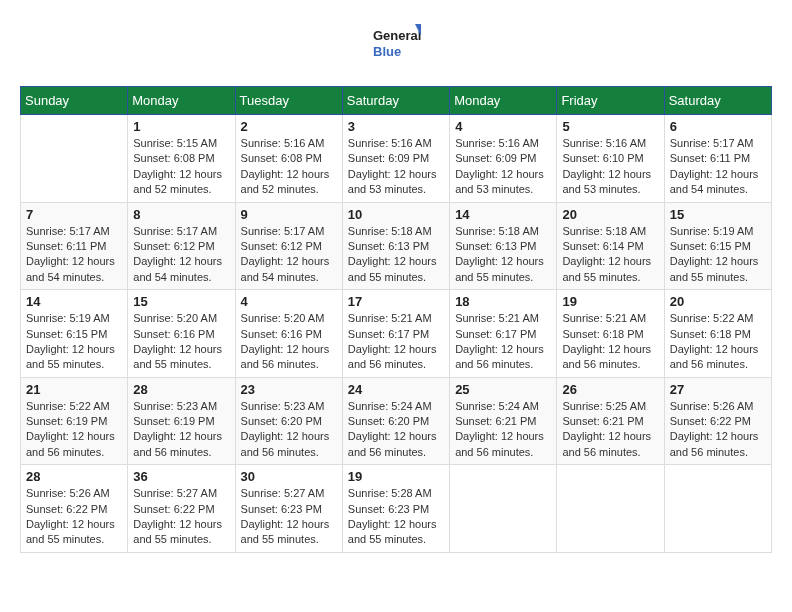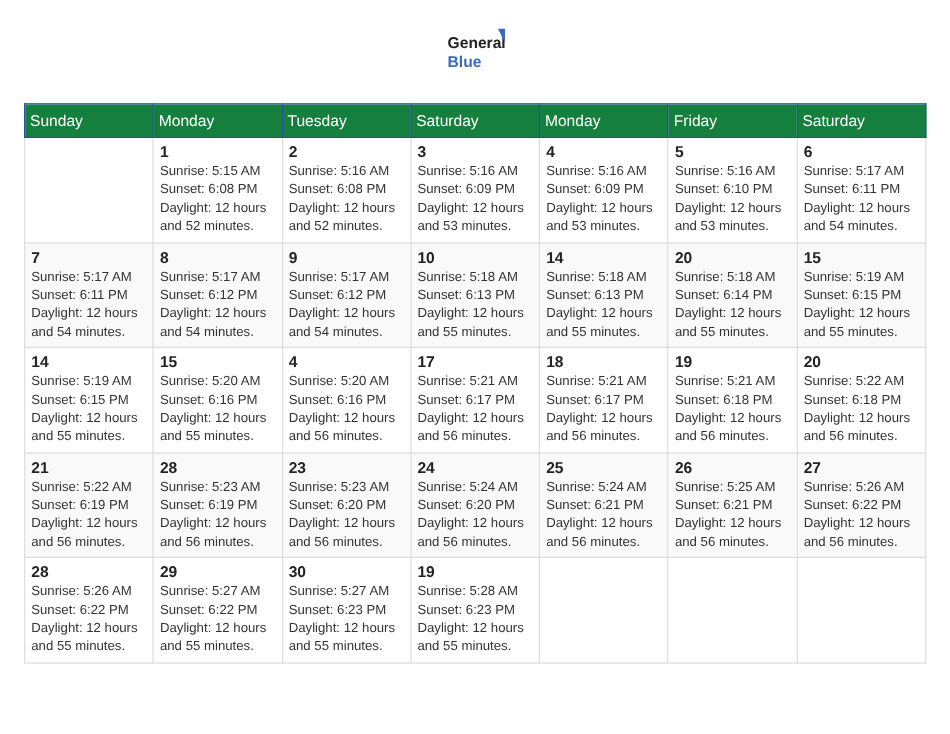--- a/index.html
+++ b/index.html
@@ -221,21 +221,21 @@
           <span class="day-num">27</span>
           <div class="day-info">Sunrise: 5:26 AM<br>Sunset: 6:22 PM<br>Daylight: 12 hours<br>and 56 minutes.</div>
         </td>
       </tr>
       <tr class="week-row">
         <td>
           <span class="day-num">28</span>
           <div class="day-info">Sunrise: 5:26 AM<br>Sunset: 6:22 PM<br>Daylight: 12 hours<br>and 55 minutes.</div>
         </td>
         <td>
-          <span class="day-num">29</span>
+          <span class="day-num">36</span>
           <div class="day-info">Sunrise: 5:27 AM<br>Sunset: 6:22 PM<br>Daylight: 12 hours<br>and 55 minutes.</div>
         </td>
         <td>
           <span class="day-num">30</span>
           <div class="day-info">Sunrise: 5:27 AM<br>Sunset: 6:23 PM<br>Daylight: 12 hours<br>and 55 minutes.</div>
         </td>
         <td>
           <span class="day-num">19</span>
           <div class="day-info">Sunrise: 5:28 AM<br>Sunset: 6:23 PM<br>Daylight: 12 hours<br>and 55 minutes.</div>
         </td>

